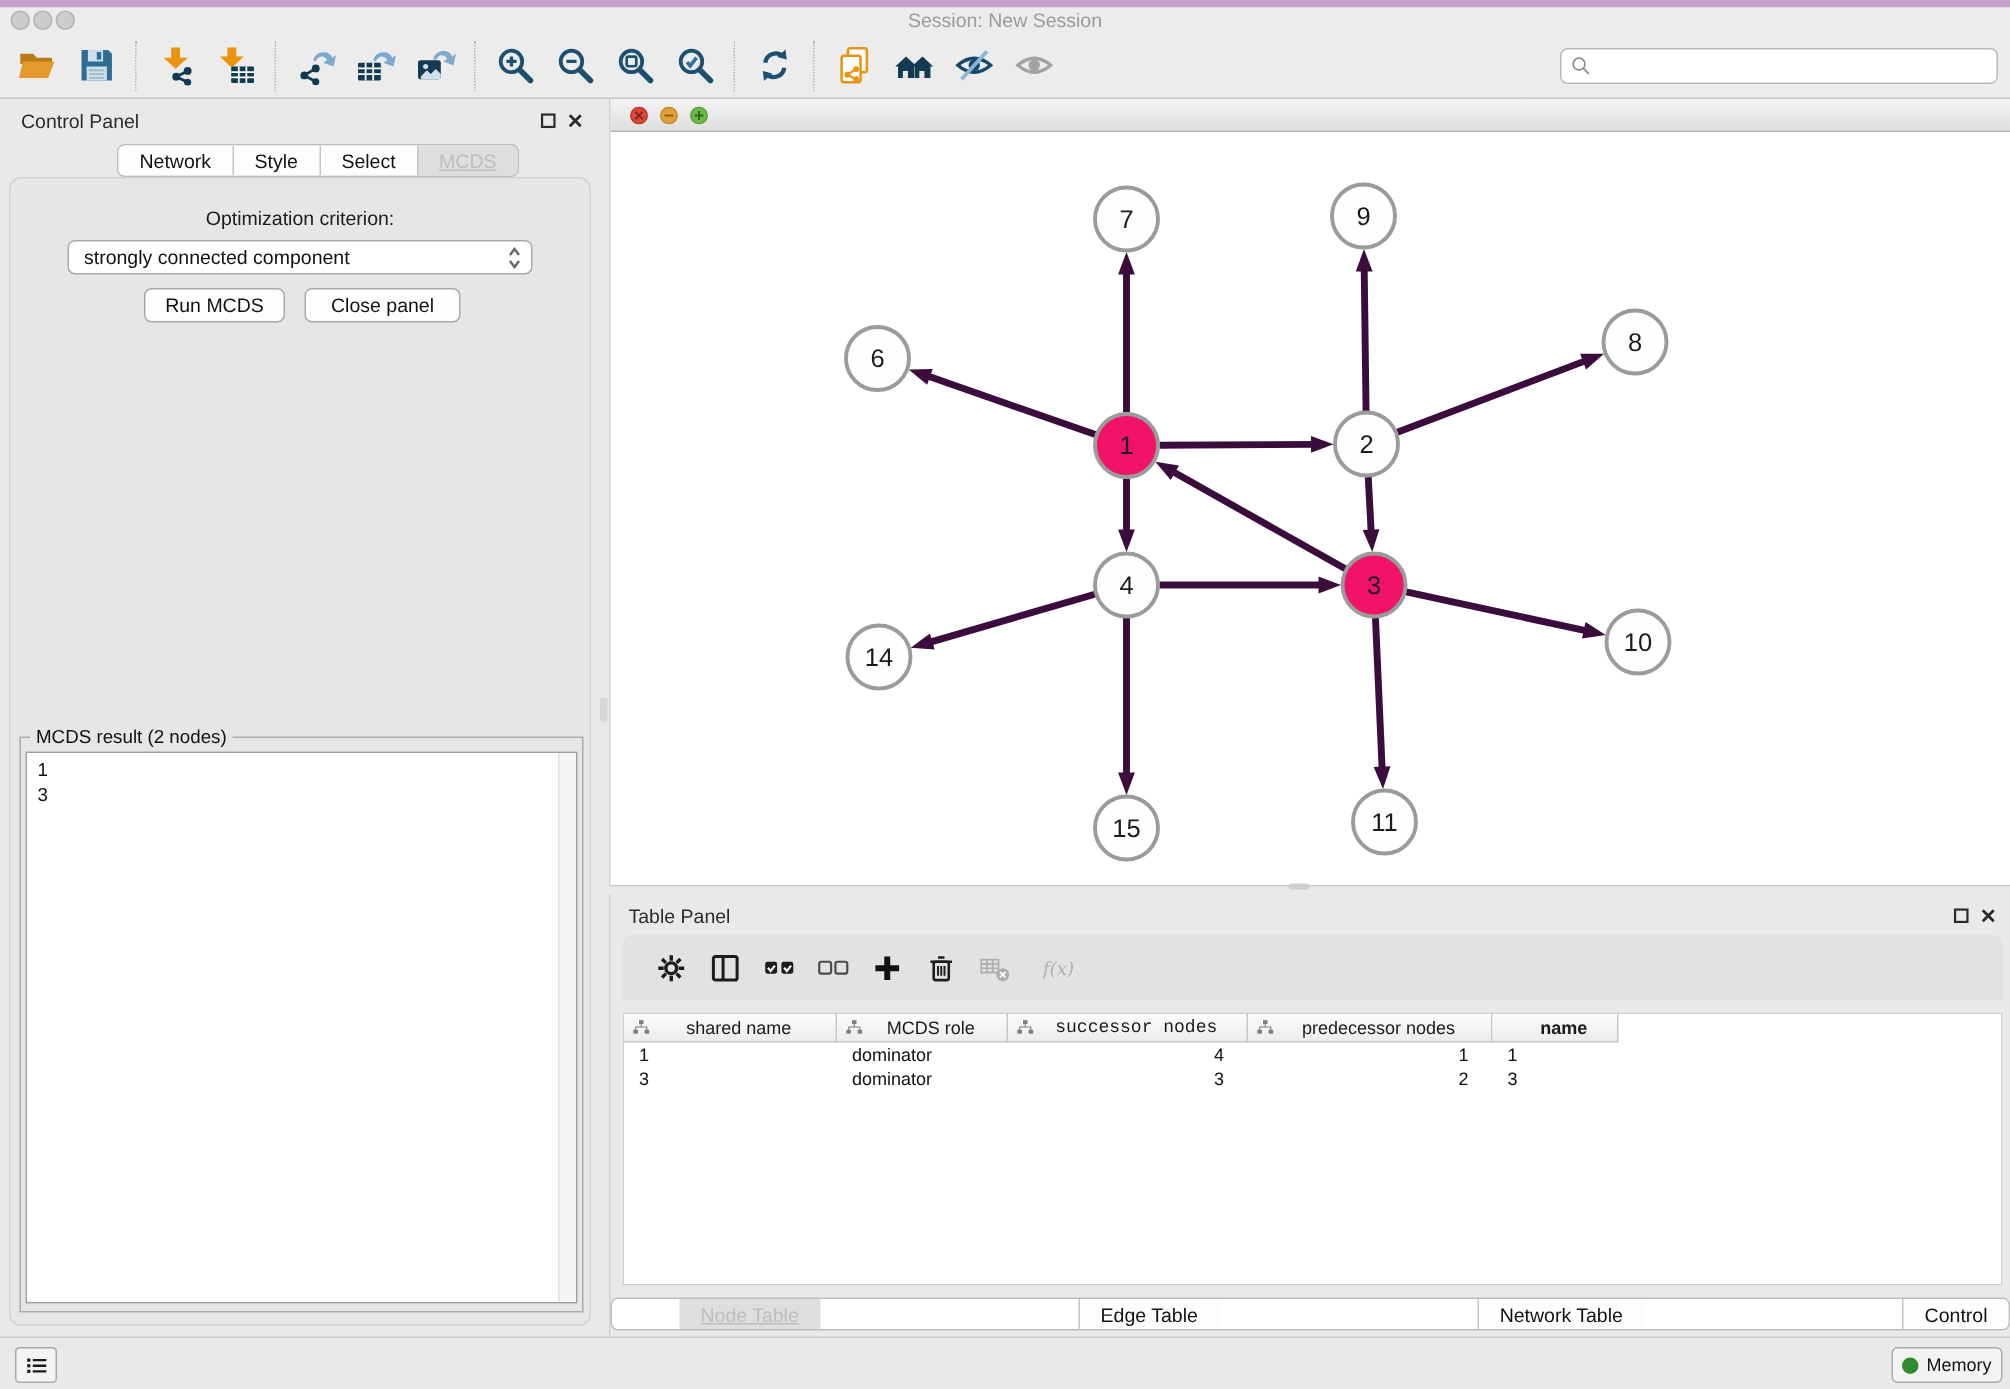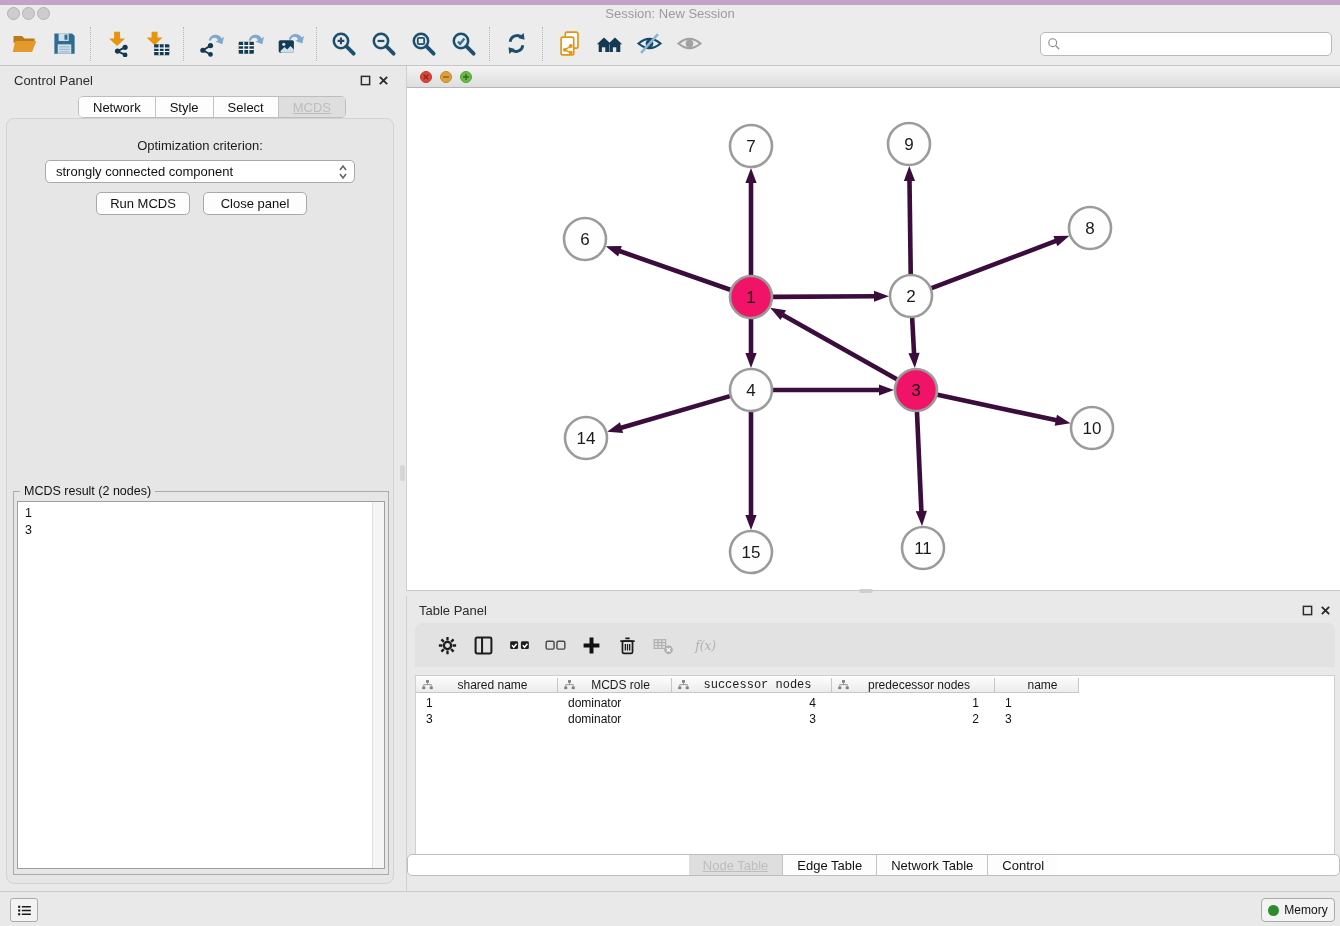--- a/index.html
+++ b/index.html
@@ -57,29 +57,29 @@
   .canvas-handle { position:absolute; left:452px; bottom:-3px; width:14px; height:4px; background:#cfcfcf; border-radius:2px; }
   .split-handle { position:absolute; left:400px; top:465px; width:5px; height:16px; background:#d6d6d6; border-radius:2px; }
 
   
   .table-panel { position:absolute; left:406px; top:596px; width:934px; height:295px; border-left:1px solid #cfcfcf; }
   .tp-toolbar { position:absolute; left:8px; top:27px; width:920px; height:44px; background:#e2e2e2; border-radius:7px 7px 0 0; display:flex; align-items:center; padding-left:14px; }
   .tp-btn { width:36px; height:36px; border:none; background:transparent; display:flex; align-items:center; justify-content:center; }
   .tp-btn svg { width:23px; height:23px; overflow:visible; }
   .tp-btn.wide { width:46px; }
   .tbl-wrap { position:absolute; left:8px; top:79px; width:920px; height:182px; background:#fff; border:1px solid #cfcfcf; }
-  .thead { display:flex; height:19px;align-items:center; }
+  .thead { display:flex; height:19px; }
   .th { display:flex; align-items:center; background:linear-gradient(#fbfbfb,#ececec); border-right:1px solid #c6c6c6; border-bottom:1px solid #c6c6c6; font-size:12px; color:#1a1a1a; }
   .th .hicon { width:13px; height:12px; margin-left:5px; flex:none; }
   .th .hlabel { flex:1; text-align:center; padding-right:6px; }
   .trow { display:flex; height:16px; }
   .td { font-size:12px; color:#111; line-height:16px; overflow:hidden; }
   .td.left { text-align:left; padding-left:10px; }
   .td.right { text-align:right; padding-right:16px; }
-  #tp-tabs { position:absolute; left:0; right:0; top:258px; display:flex; justify-content:center; }
+  #tp-tabs { position:absolute; left:0; right:0; top:269px; display:flex; justify-content:space-between;padding-left:45px; }
 
   
   .status-bar { position:absolute; left:0; top:891px; width:1340px; height:35px; background:#e9e9e9; border-top:1px solid #c9c9c9; }
   .list-btn { position:absolute; left:10px; top:6px; width:28px; height:24px; background:#f3f3f3; border:1px solid #ababab; border-radius:3px; display:flex; align-items:center; justify-content:center; }
   .list-btn svg { width:17px; height:17px; }
   .memory-btn { position:absolute; right:5px; top:6px; width:74px; height:24px; background:#f3f3f3; border:1px solid #ababab; border-radius:4px; display:flex; align-items:center; justify-content:center; gap:5px; font-size:12px; color:#111; }
   .memory-dot { width:11px; height:11px; border-radius:50%; background:#2e8b2e; }
 
   svg { display:block; }
   .defs-hidden { position:absolute; width:0; height:0; overflow:hidden; }
@@ -597,21 +597,21 @@
               <use href="#sym-orgchart"></use>
             </svg>
             <span class="hlabel">successor nodes</span>
           </div>
           <div class="th" style="width: 163px;">
             <svg class="hicon" viewBox="0 0 32 32">
               <use href="#sym-orgchart"></use>
             </svg>
             <span class="hlabel">predecessor nodes</span>
           </div>
-          <div class="th" style="width: 84px;">
+          <div class="th" style="width: 84px; font-weight: bold;">
             <span class="hicon"></span>
             <span class="hlabel">name</span>
           </div>
         </div>
       <div id="tbl-body">
           <div class="trow">
             <div class="td left" style="width: 142px;">1</div>
             <div class="td left" style="width: 114px;">dominator</div>
             <div class="td right" style="width: 160px;">4</div>
             <div class="td right" style="width: 163px;">1</div>

